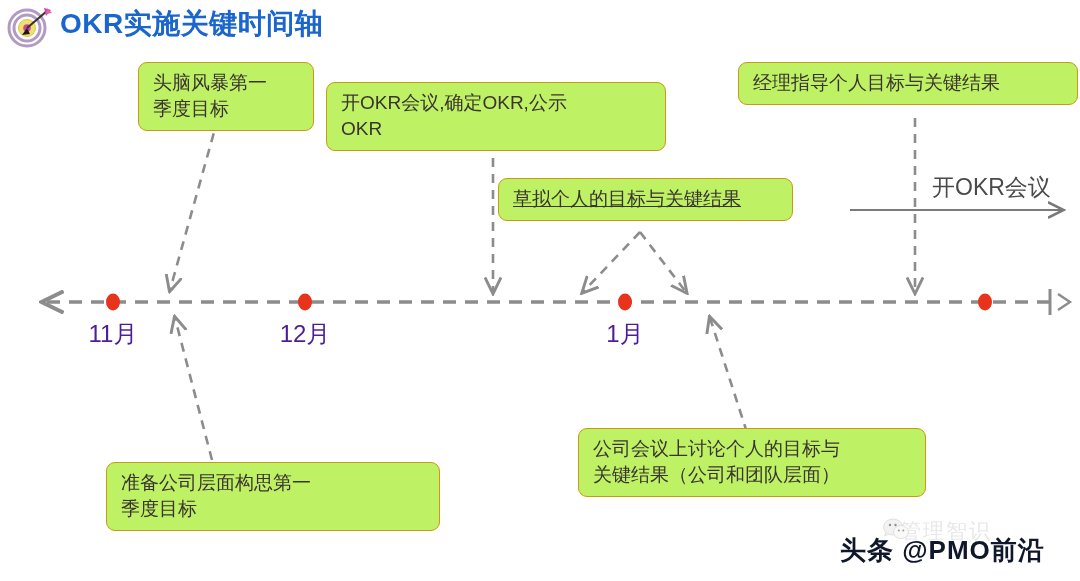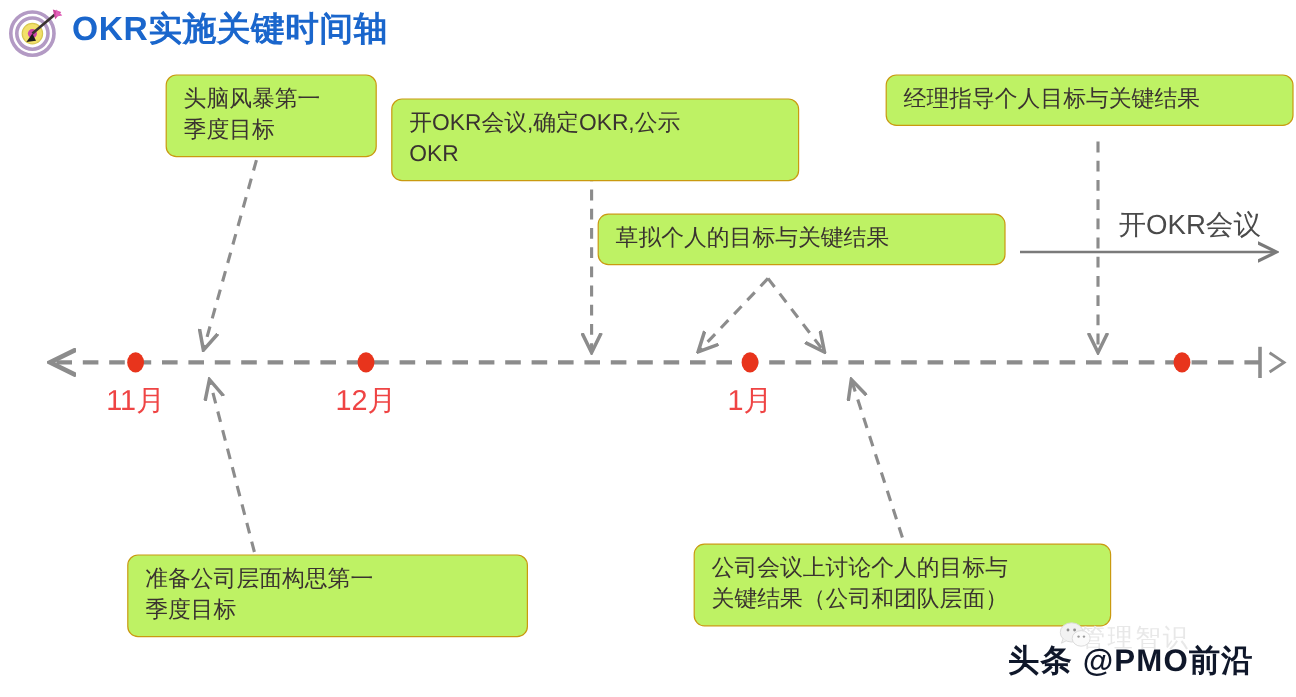--- a/index.html
+++ b/index.html
@@ -54,37 +54,37 @@
     color: #3a3330;
     font-size: 19px;
     line-height: 26px;
     padding: 7px 12px 8px 14px;
     white-space: pre-line;
   }
 
   #box-brainstorm { left: 138px; top: 62px;  width: 176px; }
   #box-okr-meeting { left: 326px; top: 82px; width: 340px; }
   #box-manager     { left: 738px; top: 62px; width: 340px; }
-  #box-draft       { left: 498px; top: 178px; width: 340px; }
+  #box-draft       { left: 498px; top: 178px; width: 295px; text-decoration: underline; }
   #box-prepare     { left: 58px;  top: 462px; width: 334px; margin-left: 48px; }
-  #box-discuss     { left: 578px; top: 453px; width: 348px; }
+  #box-discuss     { left: 578px; top: 428px; width: 348px; }
 
   
   #timeline-svg {
     position: absolute;
     left: 0;
     top: 0;
     width: 1080px;
     height: 581px;
     pointer-events: none;
   }
   .month-label {
     position: absolute;
     font-size: 24px;
-    color: #ef4444;
+    color: #4c1d95;
     text-align: center;
     width: 90px;
     white-space: nowrap;
   }
 
   
   #exec-label {
     position: absolute;
     left: 932px;
     top: 172px;

